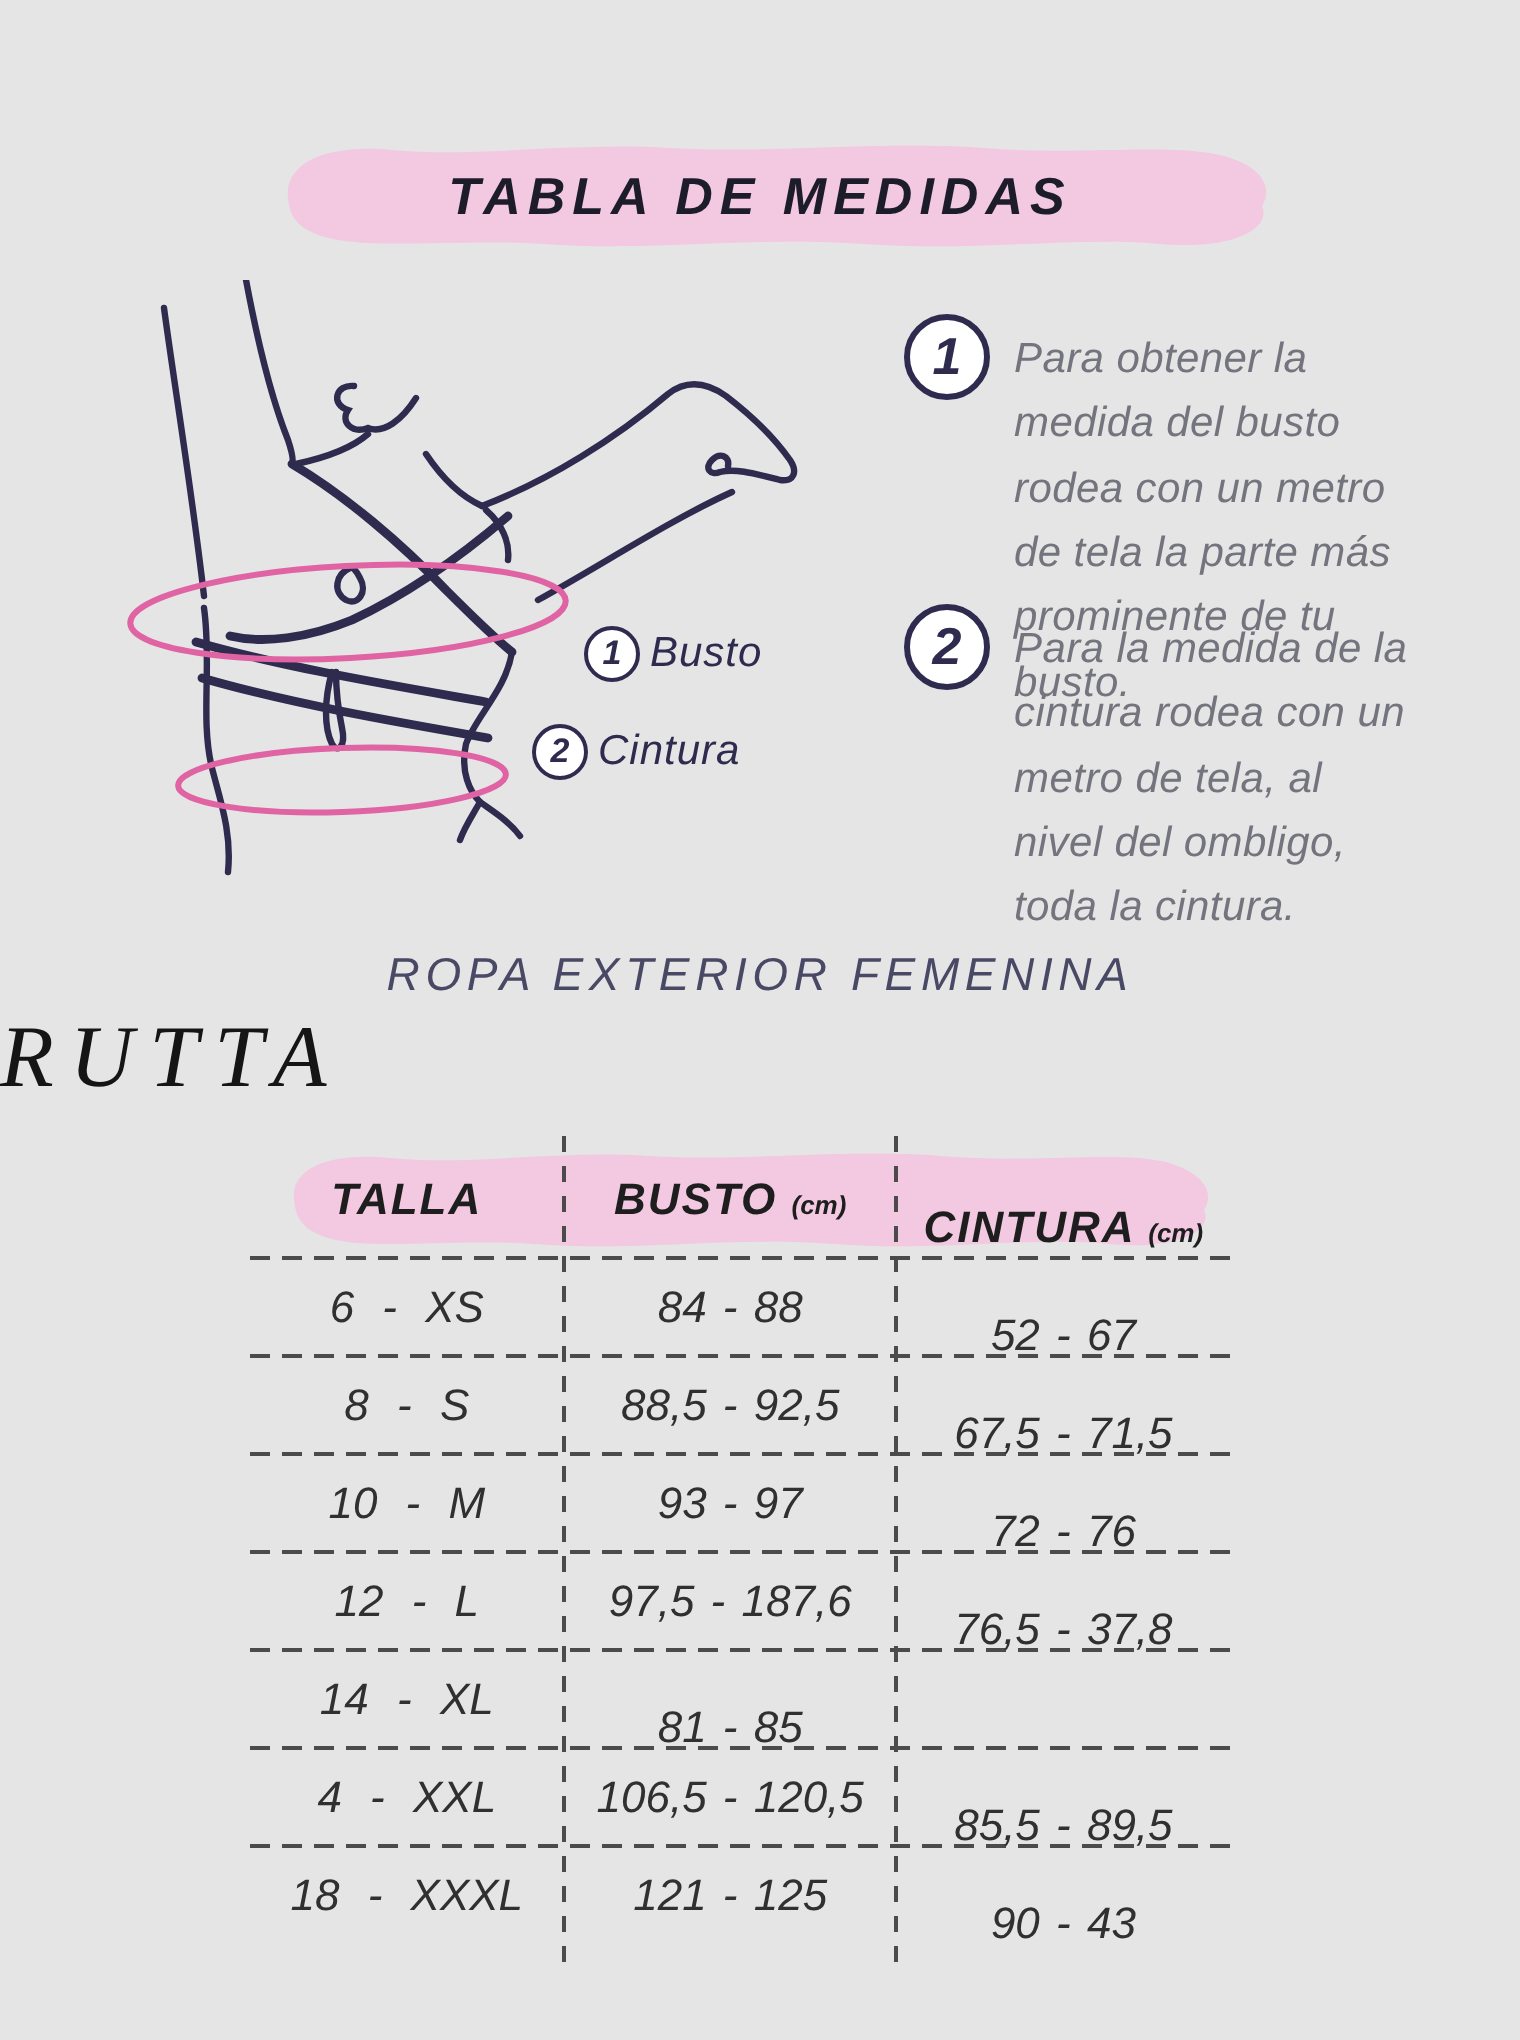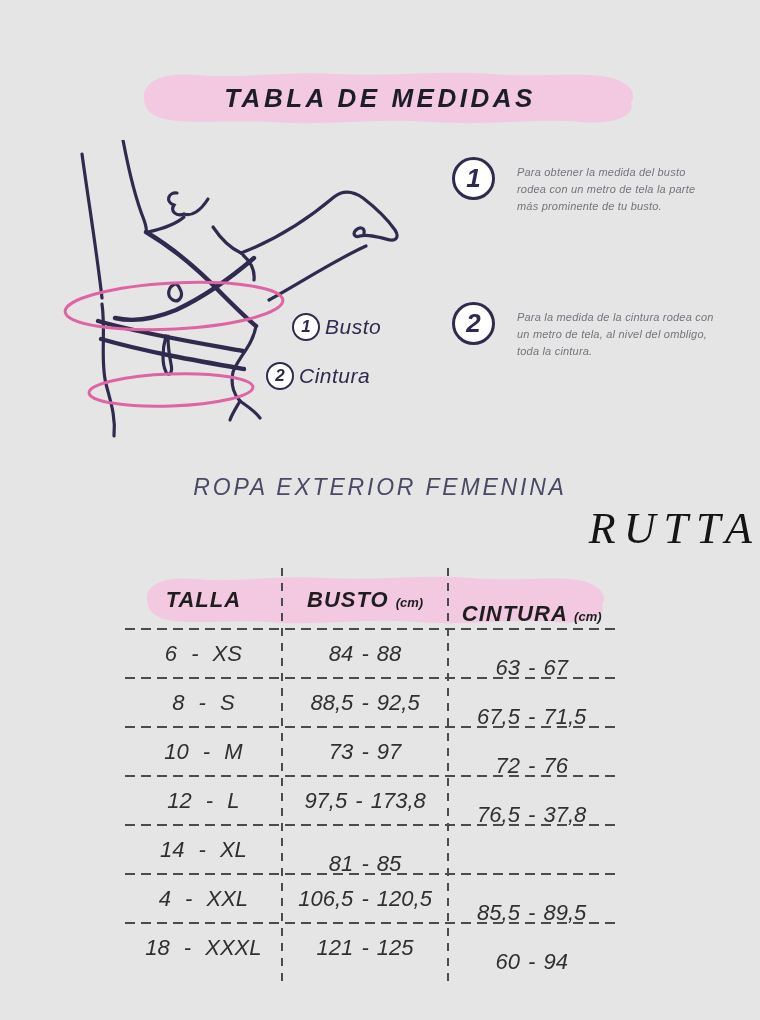--- a/index.html
+++ b/index.html
@@ -40,34 +40,34 @@
   .instruction { position:absolute; left:452px; display:flex; align-items:flex-start; width:262px; }
   .instruction.first  { top:157px; }
   .instruction.second { top:302px; }
   .num-circle {
     flex:0 0 auto;
     width:43px; height:43px; border:3px solid #2e2b4f; border-radius:50%;
     display:flex; align-items:center; justify-content:center;
     font-size:26px; font-weight:bold; color:#2e2b4f; background:#fff;
   }
   .instr-text {
-    margin-left:22px; margin-top:7px; width:198px;
-    font-size:11px; line-height:1.54; letter-spacing:0.2px;
+    margin-left:12px; margin-top:7px; width:198px;
+    font-size:21px; line-height:1.54; letter-spacing:0.2px;
     color:#74747e;
   }
 
   
   .category {
     position:absolute; top:474px; left:0; width:100%;
     text-align:center; font-size:23px; letter-spacing:2.8px;
     color:#4a4965;
   }
   .logo {
     position:absolute; top:503px; left:0; width:100%;
-    text-align:right;
+    text-align:left;
     font-family:"Liberation Serif", serif;
     font-size:44px; letter-spacing:8px; font-weight:500;
     color:#151515;
   }
 
   
   .size-table { position:absolute; left:125px; top:571px; width:490px; }
   .thead { position:relative; height:57px; }
   .thead svg { position:absolute; inset:0; z-index:1; }
   .thead .hrow { position:relative; z-index:2; display:flex; height:100%; align-items:center; }
@@ -181,58 +181,58 @@
         <div class="cell c2 hcell"><span>BUSTO</span> <span class="unit">(cm)</span></div>
         <div class="cell c3 hcell"><span>CINTURA</span> <span class="unit">(cm)</span></div>
       </div>
     </div>
 
     <div class="hsep"></div>
 
     <div class="row">
       <div class="cell c1">6 - XS</div>
       <div class="cell c2">84 - 88</div>
-      <div class="cell c3">63 - 67</div>
+      <div class="cell c3">52 - 67</div>
     </div>
     <div class="hsep"></div>
 
     <div class="row">
       <div class="cell c1">8 - S</div>
       <div class="cell c2">88,5 - 92,5</div>
       <div class="cell c3">67,5 - 71,5</div>
     </div>
     <div class="hsep"></div>
 
     <div class="row">
       <div class="cell c1">10 - M</div>
-      <div class="cell c2">73 - 97</div>
+      <div class="cell c2">93 - 97</div>
       <div class="cell c3">72 - 76</div>
     </div>
     <div class="hsep"></div>
 
     <div class="row">
       <div class="cell c1">12 - L</div>
-      <div class="cell c2">97,5 - 173,8</div>
+      <div class="cell c2">97,5 - 187,6</div>
       <div class="cell c3">76,5 - 37,8</div>
     </div>
     <div class="hsep"></div>
 
     <div class="row">
       <div class="cell c1">14 - XL</div>
       <div class="cell c3">81 - 85</div>
     </div>
     <div class="hsep"></div>
 
     <div class="row">
       <div class="cell c1">4 - XXL</div>
       <div class="cell c2">106,5 - 120,5</div>
       <div class="cell c3">85,5 - 89,5</div>
     </div>
     <div class="hsep"></div>
 
     <div class="row">
       <div class="cell c1">18 - XXXL</div>
       <div class="cell c2">121 - 125</div>
-      <div class="cell c3">60 - 94</div>
+      <div class="cell c3">90 - 43</div>
     </div>
   </div>
 
 </div>
 
 </body></html>

